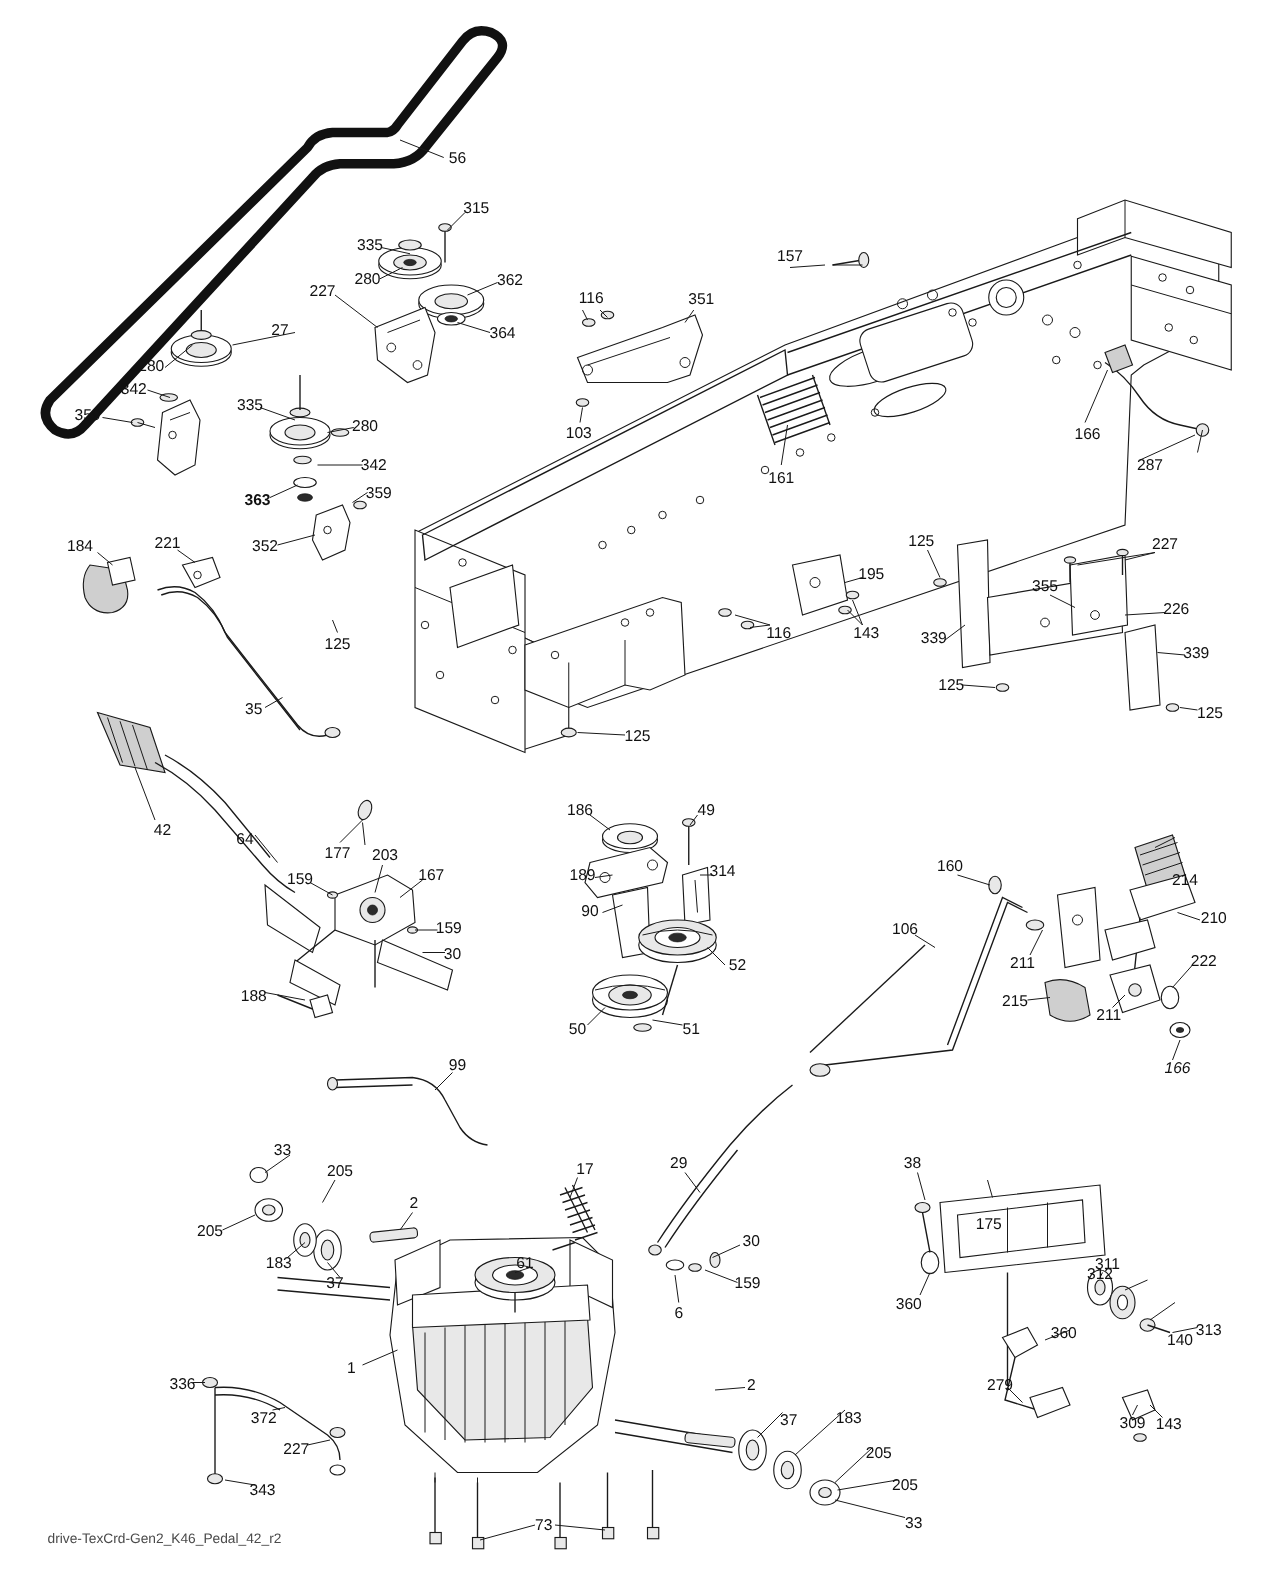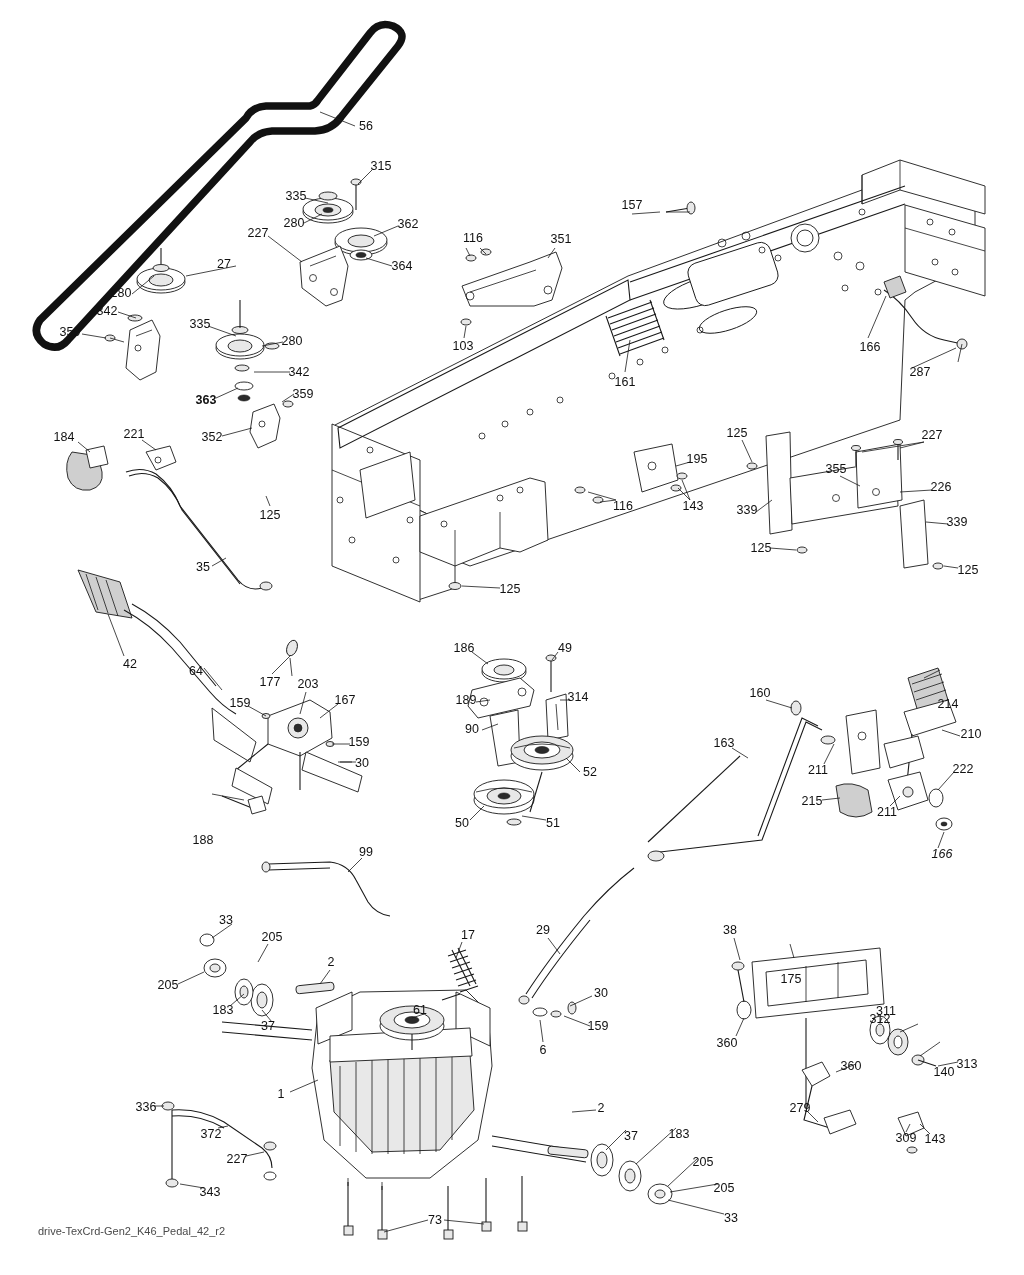--- a/index.html
+++ b/index.html
@@ -527,33 +527,33 @@
       <div class="cal" style="left: 203px; top: 567px;">35</div>
       <div class="cal" style="left: 510px; top: 589px;">125</div>
       <div class="cal" style="left: 120px; top: 664px; margin-left: 10px;">42</div>
       <div class="cal" style="left: 196px; top: 671px;">64</div>
       <div class="cal" style="left: 270px; top: 682px;">177</div>
       <div class="cal" style="left: 308px; top: 684px;">203</div>
       <div class="cal" style="left: 345px; top: 700px;">167</div>
       <div class="cal" style="left: 240px; top: 703px;">159</div>
       <div class="cal" style="left: 359px; top: 742px;">159</div>
       <div class="cal" style="left: 362px; top: 763px;">30</div>
-      <div class="cal" style="left: 203px; top: 840px;">188</div>
+      <div class="cal" style="left: 203px; top: 797px;">188</div>
       <div class="cal" style="left: 464px; top: 648px;">186</div>
       <div class="cal" style="left: 565px; top: 648px;">49</div>
       <div class="cal" style="left: 466px; top: 700px;">189</div>
       <div class="cal" style="left: 578px; top: 697px;">314</div>
       <div class="cal" style="left: 472px; top: 729px;">90</div>
       <div class="cal" style="left: 590px; top: 772px;">52</div>
       <div class="cal" style="left: 462px; top: 823px;">50</div>
       <div class="cal" style="left: 553px; top: 823px;">51</div>
       <div class="cal" style="left: 760px; top: 693px;">160</div>
       <div class="cal" style="left: 948px; top: 665px; margin-top: 39px;">214</div>
       <div class="cal" style="left: 971px; top: 734px;">210</div>
-      <div class="cal" style="left: 724px; top: 743px;">163</div>
+      <div class="cal" style="left: 724px; top: 743px;">106</div>
       <div class="cal" style="left: 818px; top: 770px;">211</div>
       <div class="cal" style="left: 963px; top: 769px;">222</div>
       <div class="cal" style="left: 812px; top: 801px;">215</div>
       <div class="cal" style="left: 887px; top: 812px;">211</div>
       <div class="cal" style="left: 942px; top: 854px; font-style: italic;">166</div>
       <div class="cal" style="left: 366px; top: 852px;">99</div>
       <div class="cal" style="left: 226px; top: 920px;">33</div>
       <div class="cal" style="left: 272px; top: 937px;">205</div>
       <div class="cal" style="left: 168px; top: 985px;">205</div>
       <div class="cal" style="left: 223px; top: 1010px;">183</div>

